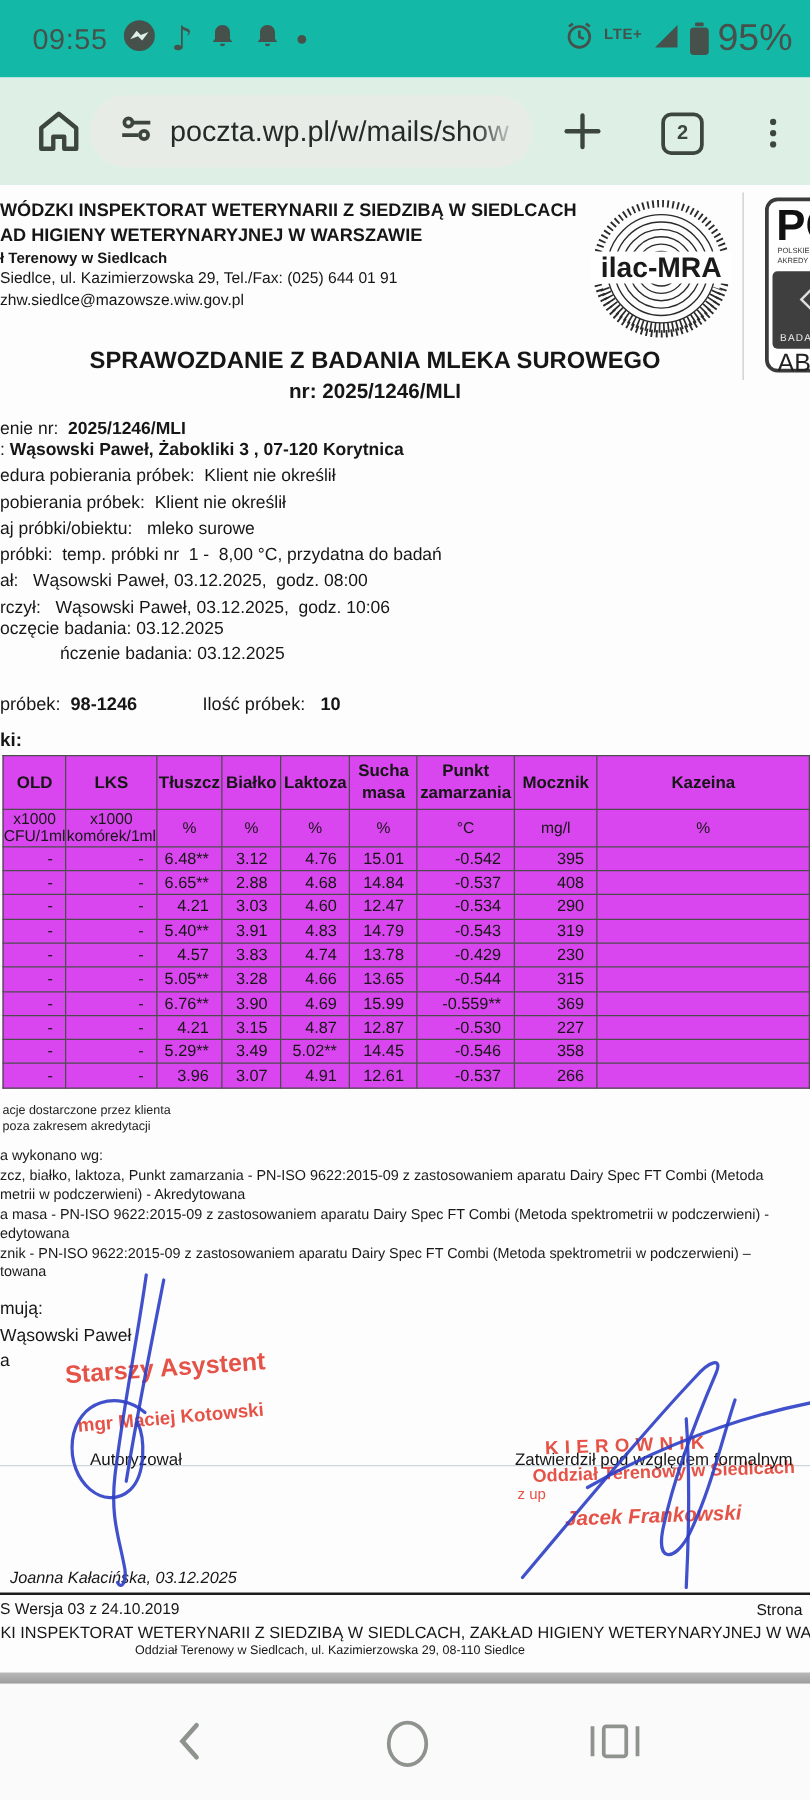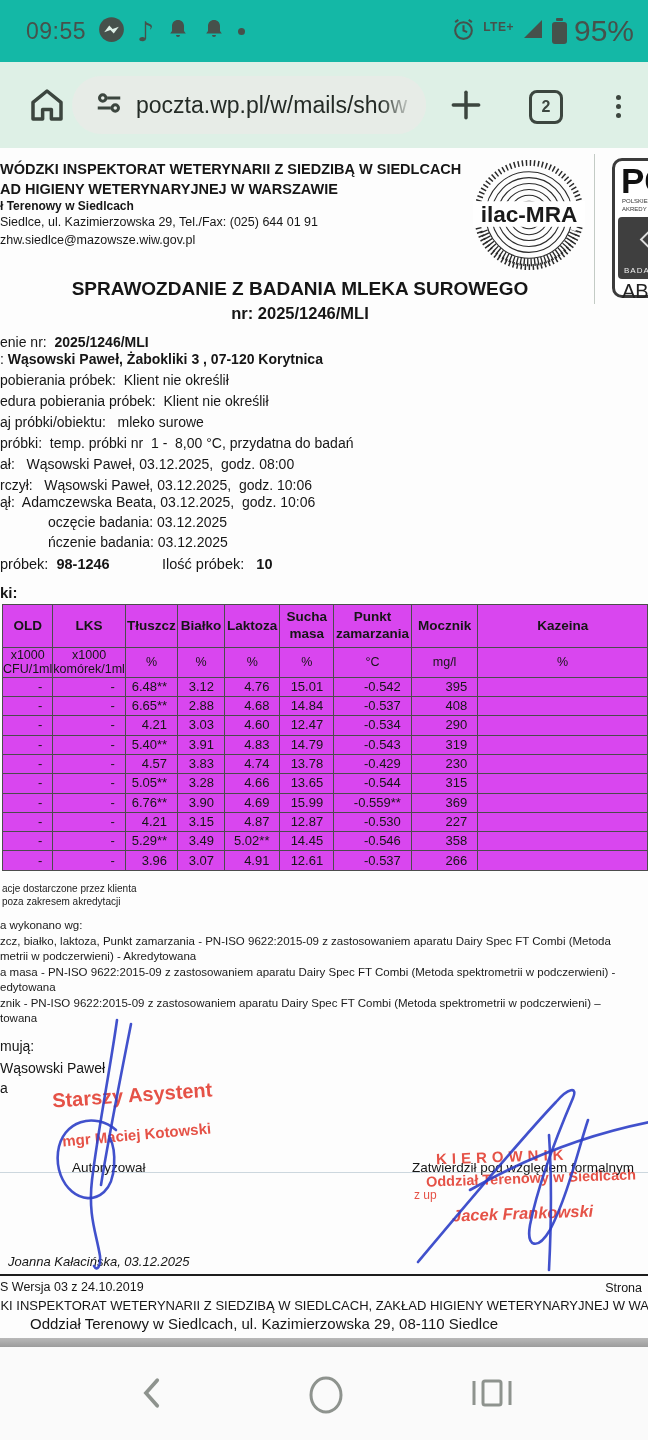--- a/index.html
+++ b/index.html
@@ -80,21 +80,21 @@
   .stamp-r3{left:414px;top:1040px;font-size:12px;}
   .stamp-r4{left:452px;top:1056px;font-size:16.5px;font-weight:bold;font-style:italic;transform:rotate(-2deg);}
   .faint-rule{position:absolute;left:0;top:1024px;width:648px;height:1px;background:#ccd7de;}
   .sig-svg{position:absolute;left:0;top:0;width:648px;height:1190px;z-index:5;pointer-events:none;}
   .sig-svg path{fill:none;stroke:#2c3ec6;stroke-width:2.6;stroke-linecap:round;opacity:.9;}
   .credit{position:absolute;left:8px;top:1106px;font-size:13px;font-style:italic;}
   .black-rule{position:absolute;left:0;top:1126px;width:648px;height:2px;background:#1d1d1d;}
   .version{position:absolute;left:0;top:1132px;font-size:12.5px;}
   .strona{position:absolute;right:6px;top:1133px;font-size:12.5px;}
   .footer-org{position:absolute;left:-40px;top:1150px;width:728px;text-align:center;font-size:13px;white-space:nowrap;}
-  .footer-addr{position:absolute;left:0;top:1167px;width:528px;text-align:center;font-size:15px;}
+  .footer-addr{position:absolute;left:0;top:1167px;width:528px;text-align:center;font-size:10px;}
   
   .page-edge{position:absolute;top:1338px;left:0;width:648px;height:9px;background:linear-gradient(#b9b9b9,#9c9c9c);}
   .nav-bar{position:absolute;top:1347px;left:0;width:648px;height:93px;background:#fafafa;}
   .nav-ic{position:absolute;top:26px;}
 </style>
 </head>
 <body>
 
 <div class="screen">
 
@@ -216,27 +216,26 @@
       </div>
     </div>
     <div class="pca-ab">AB</div>
 
     <div class="title">SPRAWOZDANIE Z BADANIA MLEKA SUROWEGO</div>
     <div class="subtitle">nr:  2025/1246/MLI</div>
 
     <div class="details">
         <div class="detail-line"><span>enie nr:  </span><span class="bold">2025/1246/MLI</span></div>
         <div class="detail-line"><span>: </span><span class="bold">Wąsowski Paweł, Żabokliki 3 , 07-120 Korytnica</span></div>
+        <div class="detail-line"><span>edura pobierania próbek:  Klient nie określił</span></div>
         <div class="detail-line"><span>pobierania próbek:  Klient nie określił</span></div>
-        <div class="detail-line"><span>edura pobierania próbek:  Klient nie określił</span></div>
         <div class="detail-line"><span>aj próbki/obiektu:   mleko surowe</span></div>
         <div class="detail-line"><span>próbki:  temp. próbki nr  1 -  8,00 °C, przydatna do badań</span></div>
         <div class="detail-line"><span>ał:   Wąsowski Paweł, 03.12.2025,  godz. 08:00</span></div>
         <div class="detail-line"><span>rczył:   Wąsowski Paweł, 03.12.2025,  godz. 10:06</span></div>
-        <div class="detail-line"><span>ął:  Adamczewska Beata, 03.12.2025,  godz. 10:06</span></div>
         <div class="detail-line"><span>oczęcie badania: 03.12.2025</span></div>
         <div class="detail-line"><span>ńczenie badania: 03.12.2025</span></div>
       </div>
 
     <div class="samples"><span>próbek:  </span><span class="bold">98-1246</span><span>             </span><span>Ilość próbek:   </span><span class="bold">10</span></div>
 
     <div class="results-label">ki:</div>
 
     <table class="results-table">
         <colgroup>

